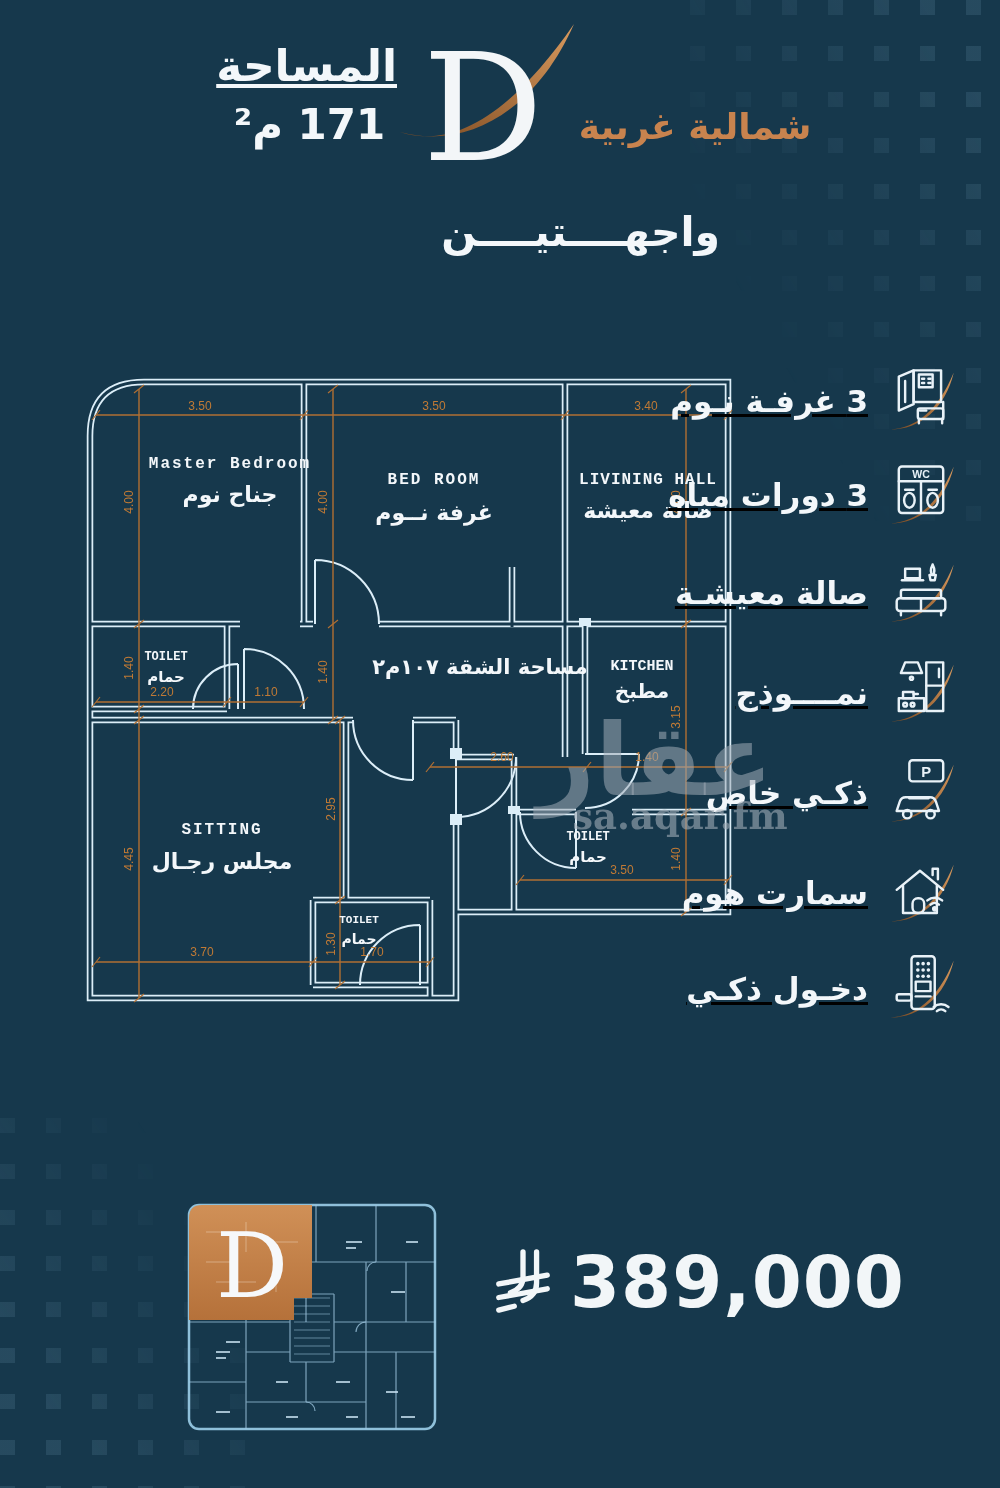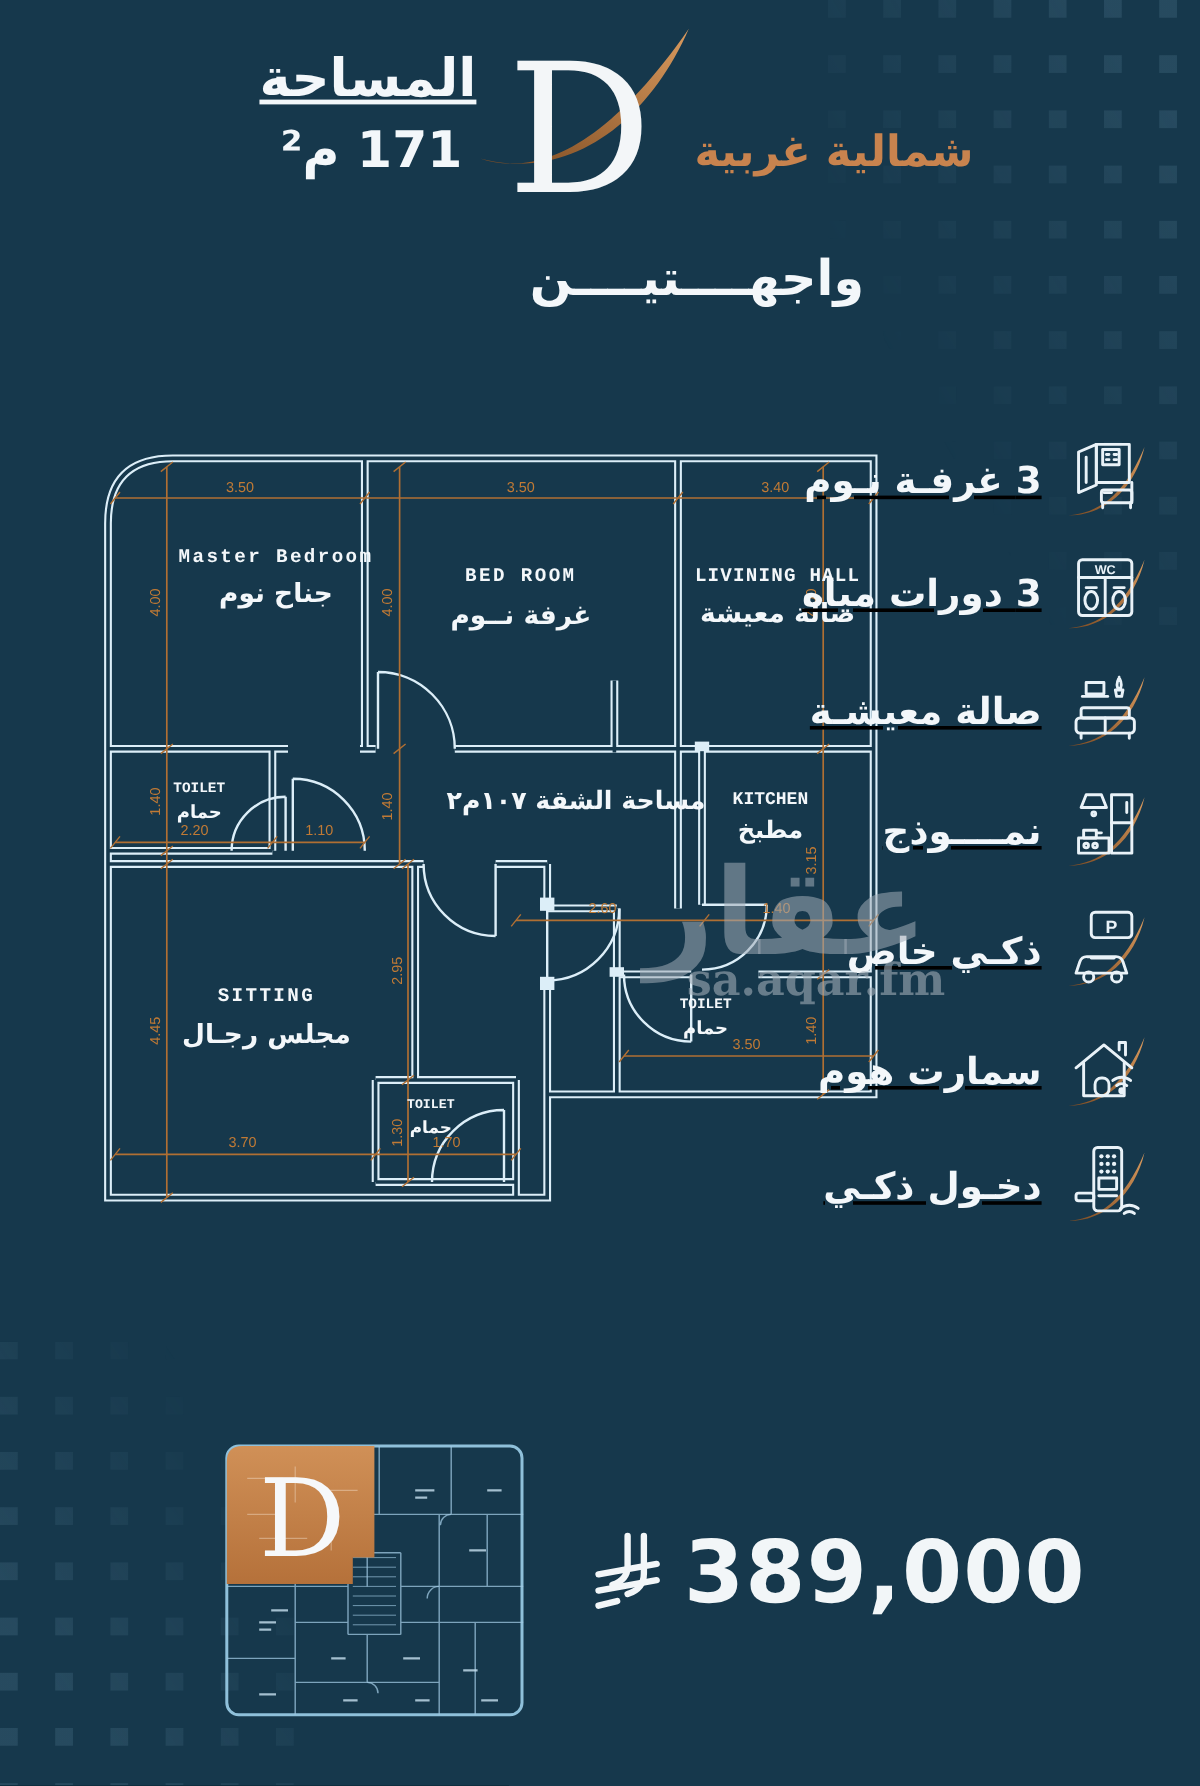--- a/index.html
+++ b/index.html
@@ -24,21 +24,21 @@
   .hdr-area-label{left:222px;top:40px;width:175px;font-size:44px;text-decoration:underline;}
   .hdr-area-value{left:222px;top:100px;width:175px;font-size:42px;}
   .hdr-facades{left:330px;top:208px;width:390px;font-size:41px;text-align:right;}
   .feat{position:absolute;right:42px;display:flex;align-items:center;gap:16px;text-decoration:underline;}
   .feat .lbl{font-size:31px;white-space:nowrap;}
   .maid{left:535px;top:950px;right:auto;}
   .wm-word{left:538px;top:706px;width:235px;font-size:100px;font-weight:bold;
            color:rgba(160,172,182,.55);z-index:5;line-height:1.1;text-align:right;}
   .wm-site{left:560px;top:794px;width:240px;font-size:37px;font-family:"DejaVu Serif",serif;
            font-weight:bold;color:rgba(160,172,182,.6);z-index:5;}
-  .price{left:492px;top:1268px;display:flex;align-items:center;gap:16px;}
+  .price{left:492px;top:1240px;display:flex;align-items:center;gap:16px;}
   .price .val{font-size:72px;font-weight:800;color:#f2f6f8;letter-spacing:1px;}
   svg{display:block;}
   .plan-en{font-family:"Liberation Mono","DejaVu Sans Mono",monospace;font-weight:bold;fill:#f3f7fa;}
   .plan-ar{font-family:"DejaVu Sans",sans-serif;font-weight:bold;fill:#f3f7fa;}
   .dimtxt{font-family:"Liberation Sans",sans-serif;fill:#c07a35;font-size:12px;}
 </style>
 </head>
 <body>
 
 <div class="canvas" dir="rtl">

